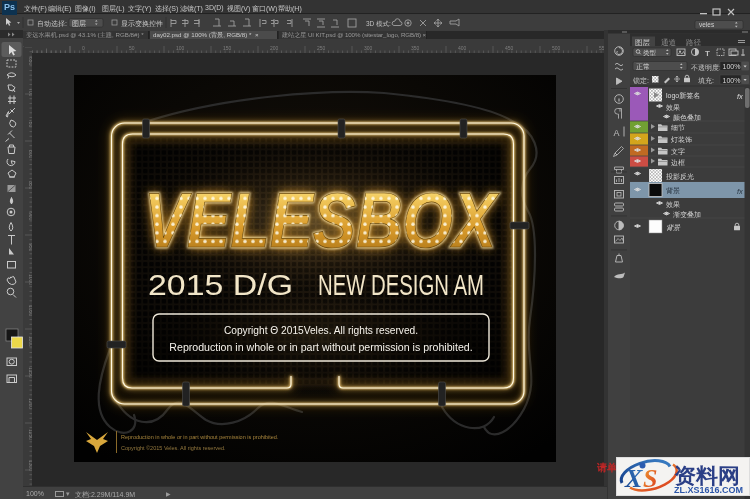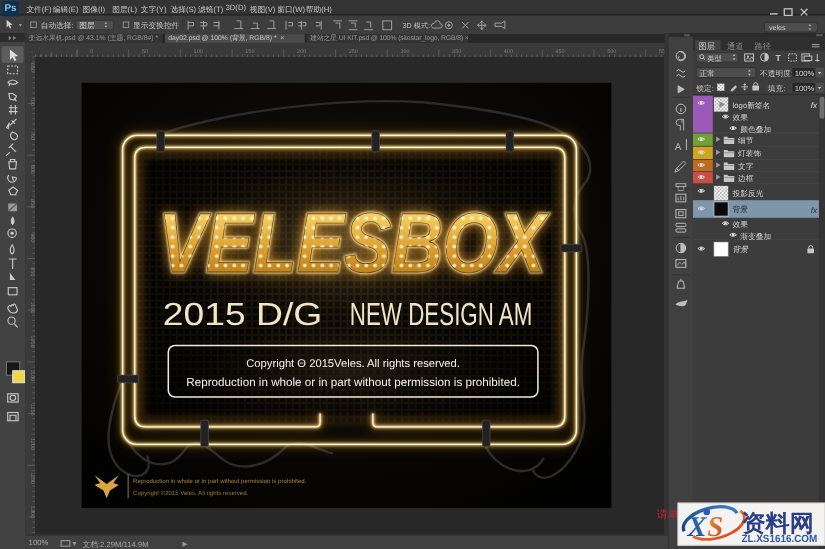--- a/index.html
+++ b/index.html
@@ -13,21 +13,21 @@
 #toolbar{left:0;top:30px;width:23px;height:469px;background:#424242;border-right:1px solid #2e2e2e;z-index:6}
 #hruler{left:23px;top:39px;width:584px;height:8px;background:#3a3a3a;border-bottom:1px solid #2c2c2c;z-index:3}
 #vruler{left:23px;top:47px;width:8px;height:439px;background:#3a3a3a;border-right:1px solid #2c2c2c;z-index:3}
 #canvas{left:31px;top:47px;width:573px;height:439px;background:#282828;z-index:1}
 #poster{left:74px;top:75px;width:482px;height:370px;z-index:2}
 #statusbar{left:23px;top:486px;width:584px;height:13px;background:#404040;border-top:1px solid #2f2f2f;color:#ababab;font-size:7px;z-index:5}
 #spacer{left:604px;top:30px;width:4px;height:469px;background:#333;z-index:4}
 #iconstrip{left:608px;top:30px;width:22px;height:469px;background:#404040;z-index:4}
 #rpanel{left:630px;top:30px;width:120px;height:469px;background:#3c3c3c;z-index:4}
 #watermark{left:616px;top:457px;width:134px;height:39px;background:#f4f4f4;border:1px solid #ddd;z-index:9}
-.redtxt{position:absolute;left:597px;top:461px;width:20px;height:12px;color:#c12626;font-size:10px;font-weight:normal;overflow:hidden;z-index:8;white-space:nowrap}
+.redtxt{position:absolute;left:597px;top:461px;width:20px;height:12px;color:#c12626;font-size:10px;font-weight:bold;overflow:hidden;z-index:8;white-space:nowrap}
 </style></head>
 <body>
 <div id="menubar">
  <div id="pslogo">Ps</div>
  <div class="menu" style="left:24px">文件(F)</div>
  <div class="menu" style="left:48px">编辑(E)</div>
  <div class="menu" style="left:75px">图像(I)</div>
  <div class="menu" style="left:102px">图层(L)</div>
  <div class="menu" style="left:128px">文字(Y)</div>
  <div class="menu" style="left:155px">选择(S)</div>

